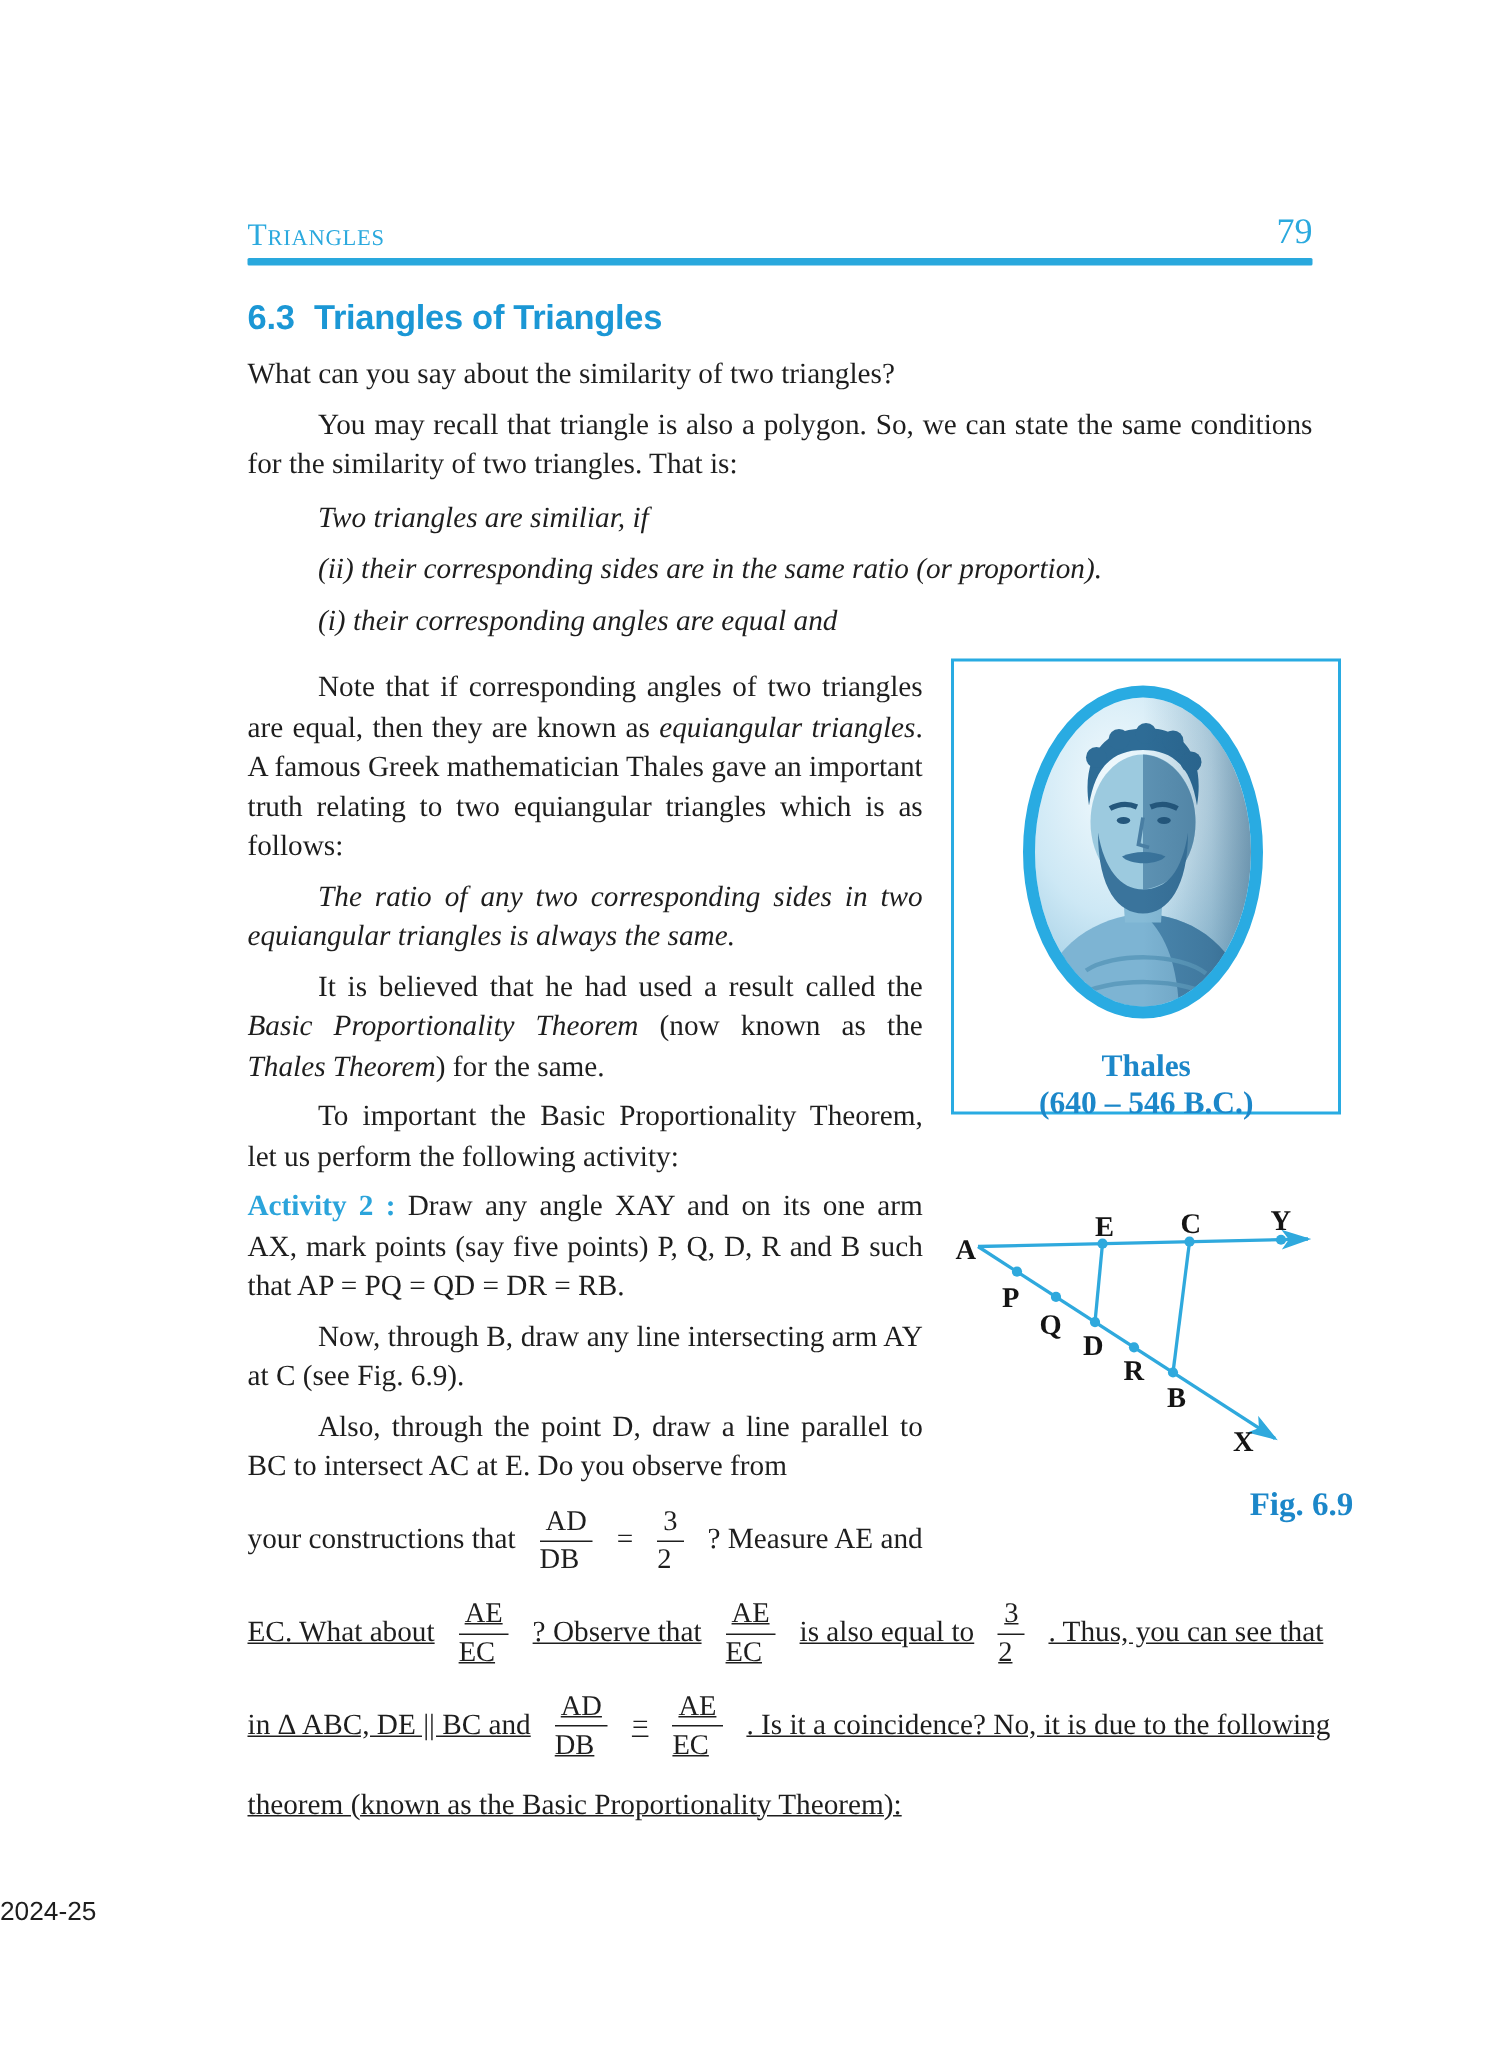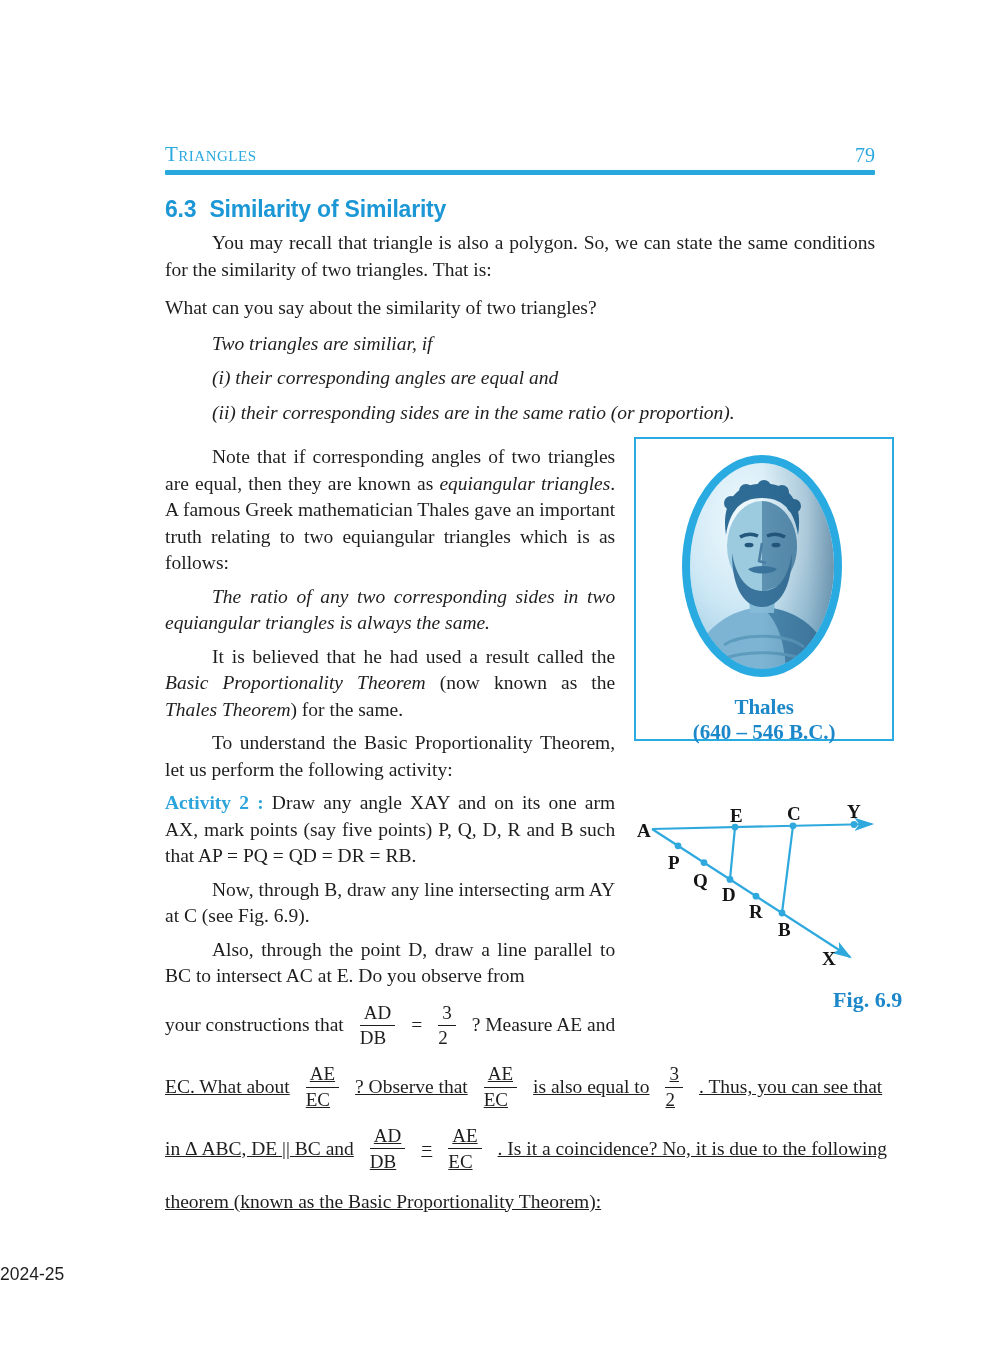--- a/index.html
+++ b/index.html
@@ -3,21 +3,21 @@
 <meta charset="utf-8">
 <style>
   html,body{margin:0;padding:0;background:#fff;}
   .page{position:relative;width:1008px;height:1363px;background:#ffffff;
         font-family:"Liberation Serif",serif;color:#1e1e1e;overflow:hidden;}
   .inner{padding:142px 133px 0 133px;margin-left:32px;}
 
   
   .hdr{display:flex;justify-content:space-between;align-items:flex-end;color:#2ba9de;}
   .hdr .title{font-variant:small-caps;font-size:21px;letter-spacing:.5px;}
-  .hdr .pnum{font-size:20px;}
+  .hdr .pnum{font-size:24px;}
   .rule{height:5px;background:#29a8dd;margin-top:3px;border-radius:1px;}
 
   
   .h2{margin-top:21px;font-family:"Liberation Sans",sans-serif;font-weight:bold;
       font-size:23px;color:#1b97d5;letter-spacing:-0.2px;}
   .h2 .num{margin-right:13px;}
 
   
   .bp{font-size:19.5px;line-height:26.5px;text-align:justify;margin:7px 0 0 0;}
   .indent{text-indent:47px;}
@@ -63,35 +63,35 @@
 <div class="page">
   <div class="inner">
 
     <div class="hdr">
       <span class="title">Triangles</span>
       <span class="pnum">79</span>
     </div>
     <div class="rule"></div>
 
     <div class="h2">
-      <span class="num">6.3</span><span>Similarity of Similarity</span>
-    </div>
-
+      <span class="num">6.3</span><span>Triangles of Triangles</span>
+    </div>
+
+    <p class="bp q">What can you say about the similarity of two triangles?</p>
     <p class="bp indent">You may recall that triangle is also a polygon. So, we can state the same conditions for the similarity of two triangles. That is:</p>
-    <p class="bp q">What can you say about the similarity of two triangles?</p>
     <p class="bp it quote">Two triangles are similiar, if</p>
+    <p class="bp it cond">(ii) their corresponding sides are in the same ratio (or proportion).</p>
     <p class="bp it cond">(i) their corresponding angles are equal and</p>
-    <p class="bp it cond">(ii) their corresponding sides are in the same ratio (or proportion).</p>
 
     <div class="twocol">
       <div class="colL">
         <p class="bp indent"><span>Note that if corresponding angles of two triangles are equal, then they are known as </span><span class="it">equiangular triangles</span><span>. A famous Greek mathematician Thales gave an important truth relating to two equiangular triangles which is as follows:</span></p>
         <p class="bp it indent">The ratio of any two corresponding sides in two equiangular triangles is always the same.</p>
         <p class="bp indent"><span>It is believed that he had used a result called the </span><span class="it">Basic Proportionality Theorem</span><span> (now known as the </span><span class="it">Thales Theorem</span><span>) for the same.</span></p>
-        <p class="bp indent">To understand the Basic Proportionality Theorem, let us perform the following activity:</p>
+        <p class="bp indent">To important the Basic Proportionality Theorem, let us perform the following activity:</p>
         <p class="bp"><span class="act-label">Activity 2 :</span> <span>Draw any angle XAY and on its one arm AX, mark points (say five points) P, Q, D, R and B such that AP = PQ = QD = DR = RB.</span></p>
         <p class="bp indent">Now, through B, draw any line intersecting arm AY at C (see Fig. 6.9).</p>
         <p class="bp indent">Also, through the point D, draw a line parallel to BC to intersect AC at E. Do you observe from</p>
 
         <div class="frac-line">
           <span>your constructions that</span>
           <span class="frac">
               <span class="num">AD</span>
               <span class="den">DB</span>
             </span>

